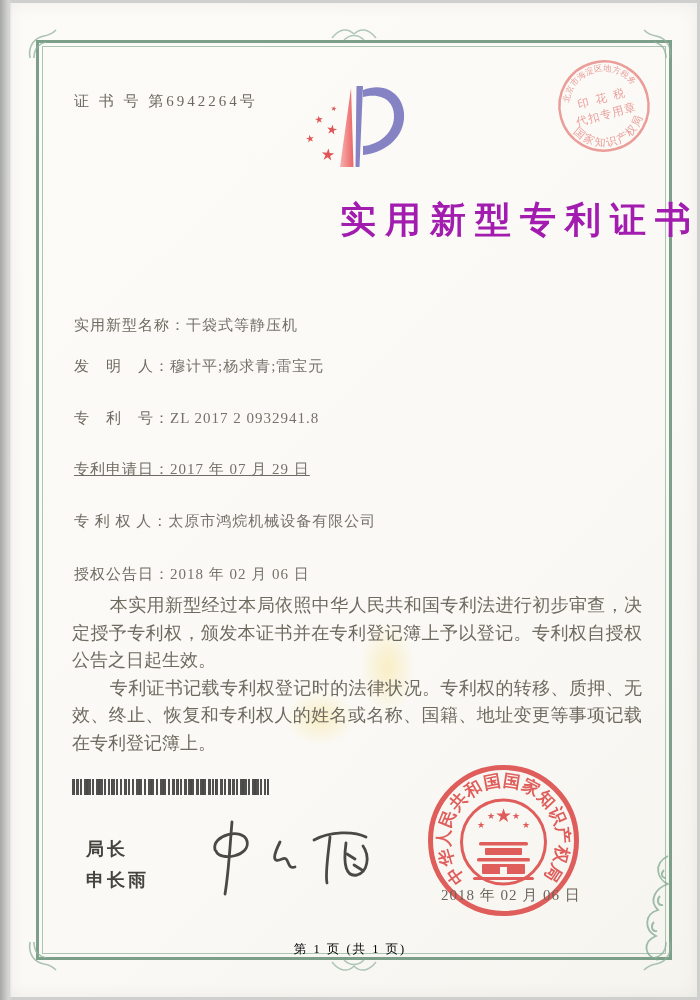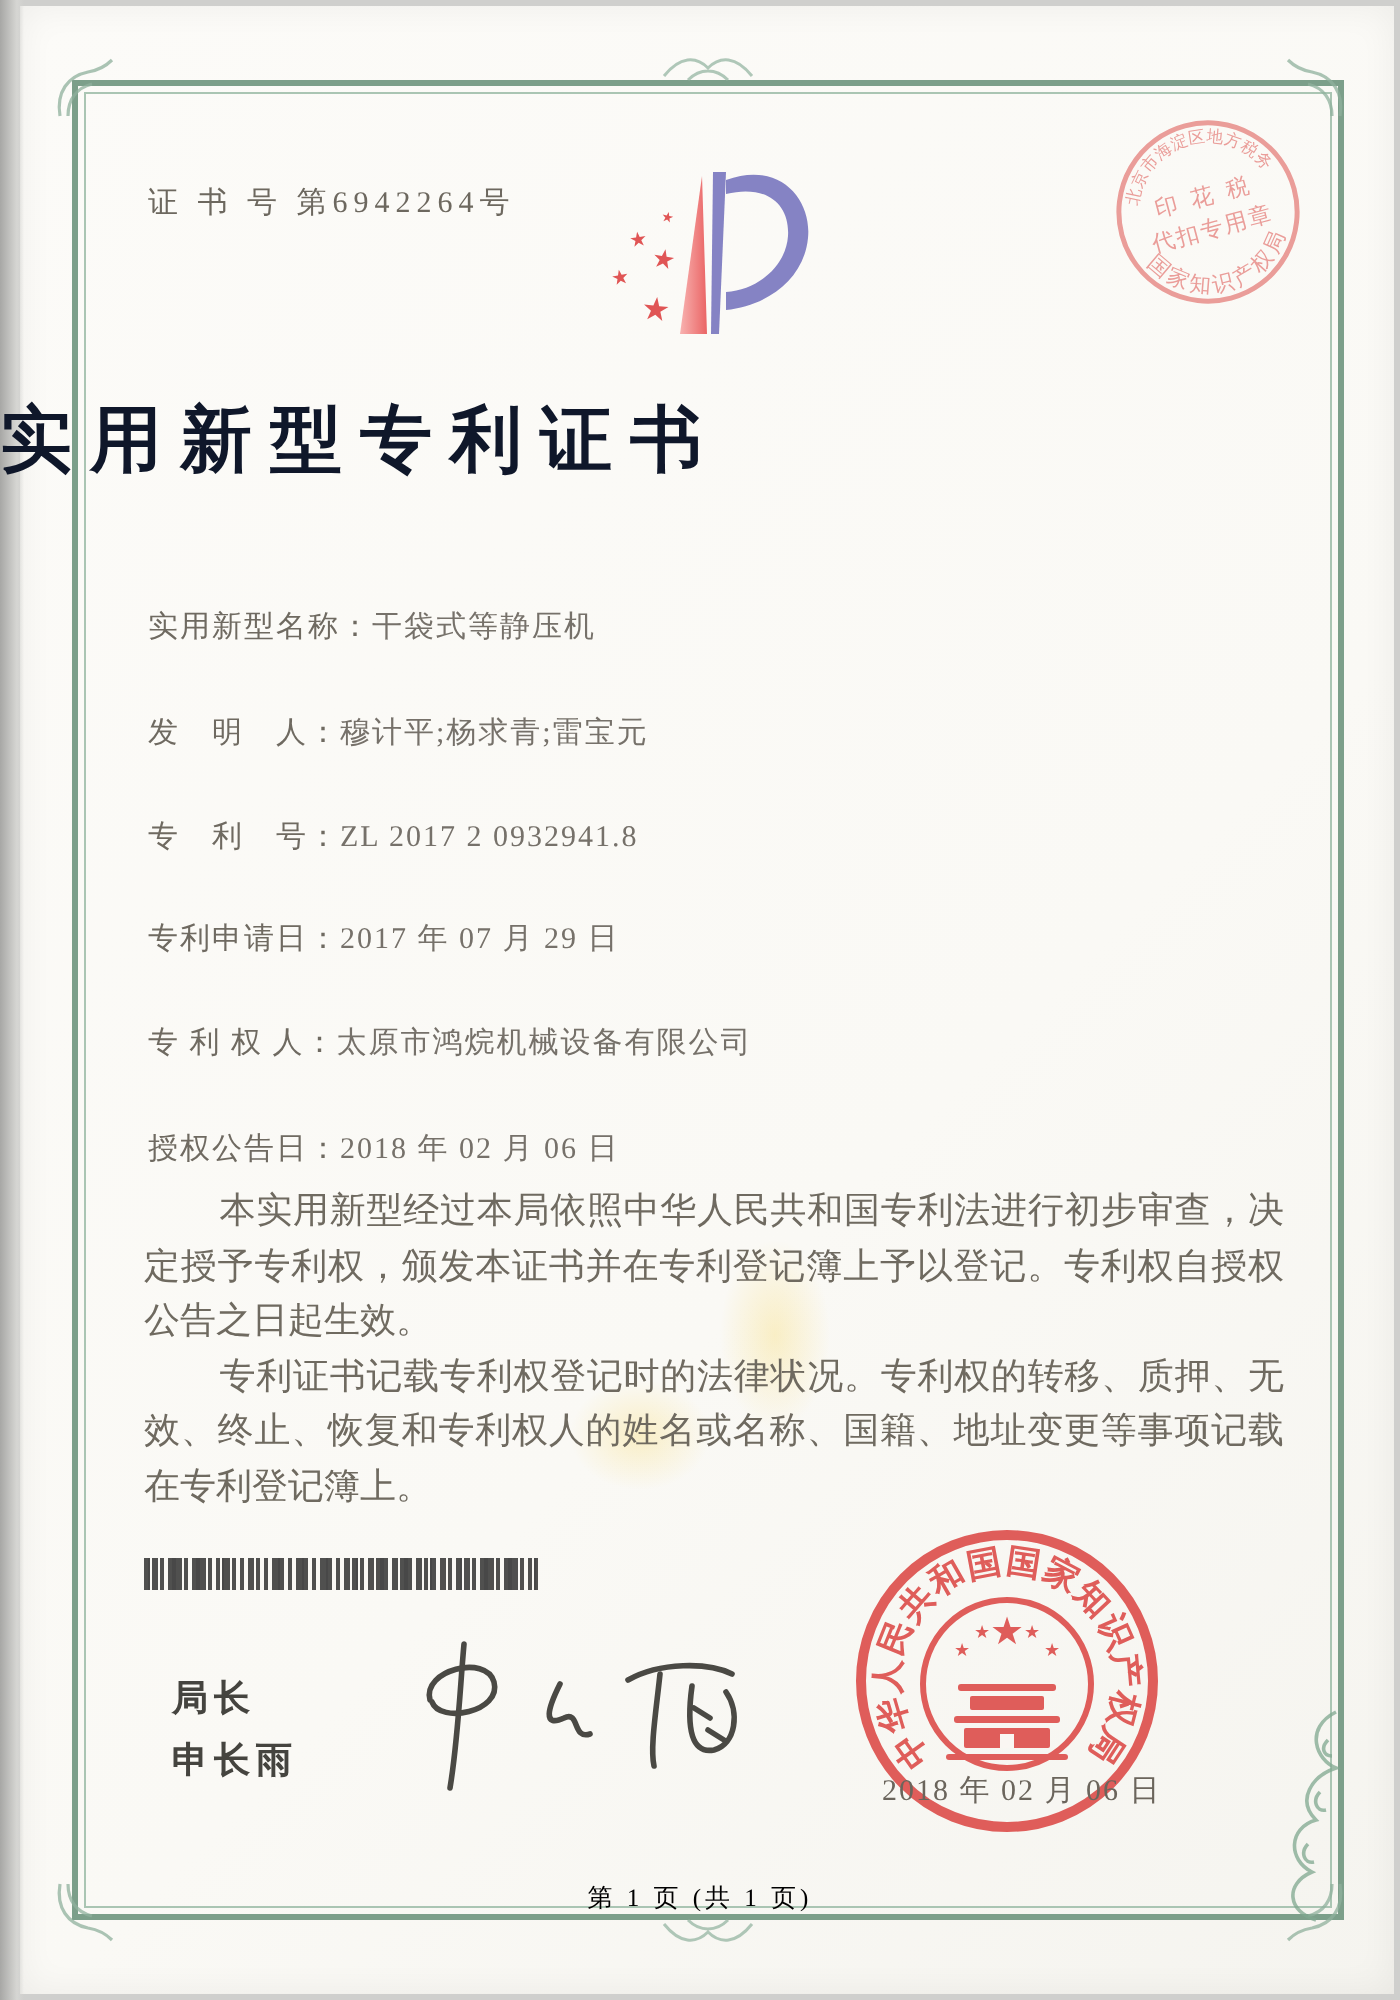--- a/index.html
+++ b/index.html
@@ -25,29 +25,29 @@
     position:absolute;left:42px;top:46px;width:624px;height:908px;
     border:1px solid #aac5b3;box-sizing:border-box;
   }
   .cert-number{
     position:absolute;left:74px;top:92px;
     font-size:15px;letter-spacing:3px;color:#6d685f;
   }
   .logo{position:absolute;left:278px;top:66px;width:184px;height:126px;}
   .stamp-top{position:absolute;left:547px;top:49px;width:114px;height:114px;transform:rotate(-15deg);opacity:.88;}
   .title{
-    position:absolute;left:0;top:196px;width:100%;text-align:left;
-    font-size:36px;font-weight:600;letter-spacing:9px;color:#0f172a;
+    position:absolute;left:0;top:196px;width:100%;text-align:right;
+    font-size:36px;font-weight:600;letter-spacing:9px;color:#a21caf;
   }
   .fields{position:absolute;left:74px;top:300px;right:60px;}
   .field-row{position:absolute;left:0;font-size:15px;color:#6f6a61;letter-spacing:1px;white-space:nowrap;}
-  .field-row:nth-child(1){top:4px;text-align:right;}
+  .field-row:nth-child(1){top:16px;text-align:right;}
   .field-row:nth-child(2){top:57px;}
   .field-row:nth-child(3){top:109px;}
-  .field-row:nth-child(4){top:160px;}
+  .field-row:nth-child(4){top:160px;text-decoration:underline;}
   .field-row:nth-child(5){top:212px;}
   .field-row:nth-child(6){top:265px;}
   .field-value{color:#76716a;}
   .body-text{
     position:absolute;left:72px;top:592px;width:570px;
     font-size:18px;line-height:27.5px;color:#6f6a60;text-align:justify;
   }
   .body-text p{margin:0;text-indent:2.1em;}
   .barcode{
     position:absolute;left:72px;top:779px;width:197px;height:16px;

